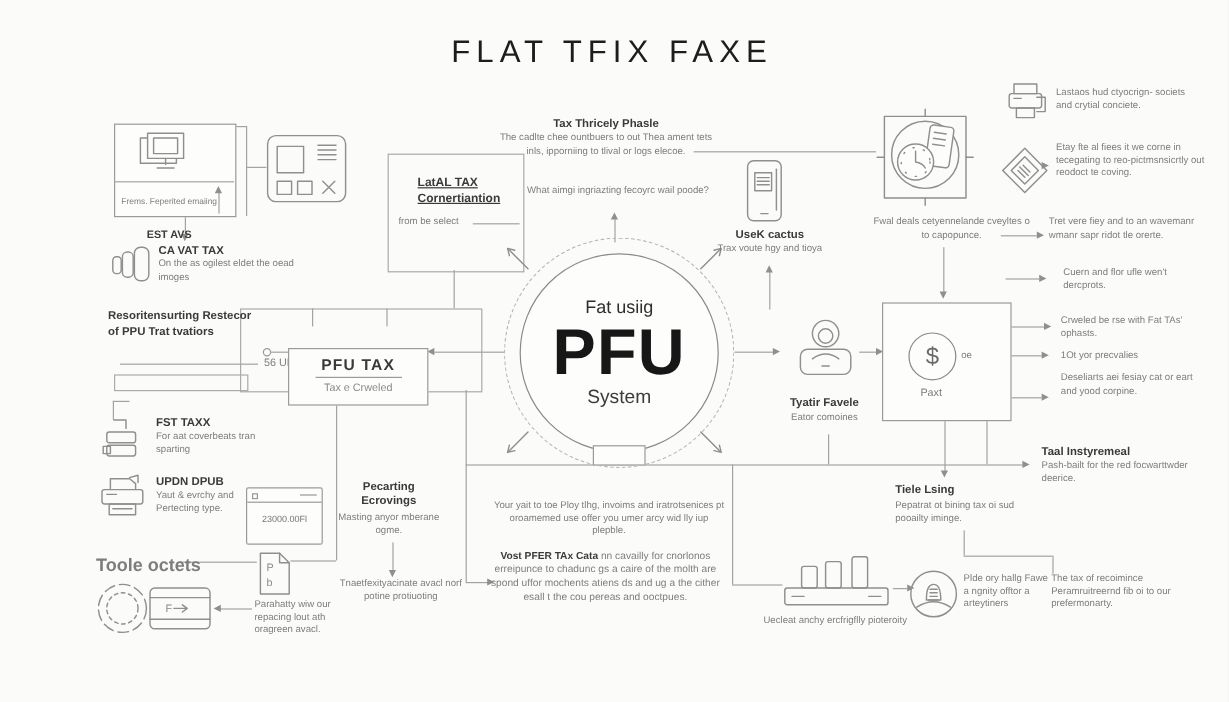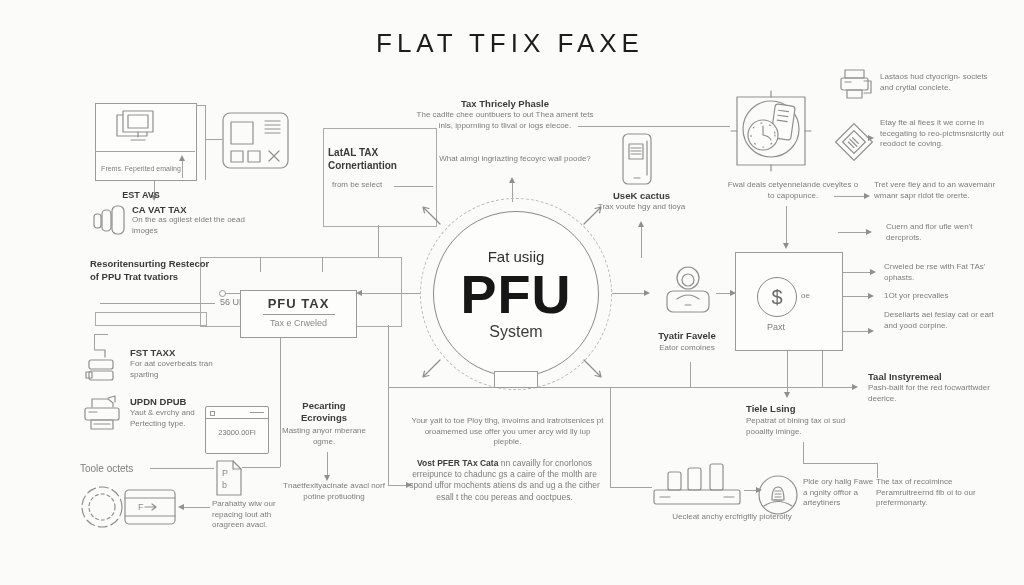--- a/index.html
+++ b/index.html
@@ -177,21 +177,21 @@
   <div class="abs txt" style="left:130px;top:408px;width:82px;">Yaut &amp; evrchy and Pertecting type.</div>
 
   <div class="box" style="left:205px;top:406px;width:62px;height:46px;border-radius:2px;">
     <div style="height:11px;border-bottom:1px solid #9a9a9a;position:relative;">
       <div class="abs" style="left:4px;top:4px;width:3px;height:3px;border:1px solid #999;"></div>
       <div class="abs" style="right:4px;top:5px;width:14px;height:0;border-top:1px solid #999;"></div>
     </div>
     <div class="ctr" style="font-size:7.5px;color:#777;padding-top:9px;">23000.00Fl</div>
   </div>
 
-  <div class="abs h1" style="left:328px;top:146px;width:96px;font-size:10px;line-height:1.3;">LatAL TAX Cornertiantion</div>
+  <div class="abs h1" style="left:348px;top:146px;width:96px;font-size:10px;line-height:1.3;text-decoration:underline;">LatAL TAX Cornertiantion</div>
   <div class="abs txt" style="left:332px;top:180px;width:70px;">from be select</div>
 
   <div class="abs h1 ctr" style="left:420px;top:98px;width:170px;font-size:9.5px;">Tax Thricely Phasle</div>
   <div class="abs txt ctr" style="left:415px;top:110px;width:180px;">The cadlte chee ountbuers to out Thea ament tets inls, ipporniing to tlival or logs elecoe.</div>
   <div class="abs txt ctr" style="left:438px;top:154px;width:154px;">What aimgi ingriazting fecoyrc wail poode?</div>
 
   <div class="hub-dashed"></div>
   <div class="hub">
     <div class="t">Fat usiig</div>
     <div class="m">PFU</div>
@@ -269,21 +269,21 @@
   <div class="abs txt" style="left:868px;top:383px;width:128px;">Pash-bailt for the red focwarttwder deerice.</div>
 
   <div class="abs h1 ctr" style="left:286px;top:400px;width:76px;font-size:9.5px;line-height:1.3;">Pecarting Ecrovings</div>
   <div class="abs txt ctr" style="left:280px;top:426px;width:88px;">Masting anyor mberane ogme.</div>
   <div class="abs txt ctr" style="left:282px;top:481px;width:104px;">Tnaetfexityacinate avacl norf potine protiuoting</div>
   <div class="abs txt ctr" style="left:410px;top:416px;width:195px;">Your yait to toe Ploy tlhg, invoims and iratrotsenices pt oroamemed use offer you umer arcy wid lly iup plepble.</div>
   <div class="abs txt ctr" style="left:402px;top:458px;width:205px;font-size:8.5px;">
     <b style="color:#3a3a3a;">Vost PFER TAx Cata</b><span> nn cavailly for cnorlonos erreipunce to chadunc gs a caire of the molth are spond uffor mochents atiens ds and ug a the cither esall t the cou pereas and ooctpues.</span>
   </div>
 
-  <div class="abs txt" style="left:80px;top:462px;font-size:10px;">Toole octets</div>
+  <div class="abs txt" style="left:80px;top:462px;font-size:15px;font-weight:bold;">Toole octets</div>
   <svg class="abs" style="left:214px;top:459px;" width="30" height="38">
     <path d="M3 2 h16 l8 8 v26 h-24 z"></path>
       <path d="M19 2 v8 h8"></path>
     <text x="8" y="17" font-size="9">P</text>
       <text x="8" y="29" font-size="9">b</text>
   </svg>
   <svg class="abs" style="left:78px;top:483px;" width="48" height="48">
     <circle cx="24" cy="24" r="20" stroke-dasharray="9 4"></circle>
       <circle cx="24" cy="24" r="13" stroke-dasharray="3 3"></circle>
   </svg>
@@ -297,21 +297,21 @@
 
   <div class="abs h1" style="left:746px;top:403px;font-size:9.5px;">Tiele Lsing</div>
   <div class="abs txt" style="left:746px;top:416px;width:112px;">Pepatrat ot bining tax oi sud pooailty iminge.</div>
   <svg class="abs" style="left:652px;top:462px;" width="90" height="46">
     <rect x="2" y="28" width="86" height="14" rx="2"></rect>
     <rect x="16" y="10" width="13" height="18" rx="2"></rect>
       <rect x="36" y="6" width="13" height="22" rx="2"></rect>
       <rect x="58" y="2" width="13" height="26" rx="2"></rect>
     <path d="M8 35 h10 M72 35 h10"></path>
   </svg>
-  <div class="abs txt ctr" style="left:636px;top:512px;width:120px;margin-left:36px;">Uecleat anchy ercfrigflly pioteroity</div>
+  <div class="abs txt ctr" style="left:636px;top:512px;width:120px;">Uecleat anchy ercfrigflly pioteroity</div>
   <svg class="abs" style="left:757px;top:474px;" width="42" height="42">
     <circle cx="21" cy="21" r="19"></circle>
     <path d="M15 26 c0 -10 2.5 -13 6 -13 c3.5 0 6 3 6 13 z"></path>
       <path d="M17 26 h8"></path>
     <path d="M18 17 h6 M18 20 h6 M18 23 h6"></path>
       <path d="M7 32 q14 -9 28 0"></path>
   </svg>
   <div class="abs txt" style="left:803px;top:477px;width:74px;">Plde ory hallg Fawe a ngnity offtor a arteytiners</div>
   <div class="abs txt" style="left:876px;top:477px;width:108px;">The tax of recoimince Peramruitreernd fib oi to our prefermonarty.</div>
 

